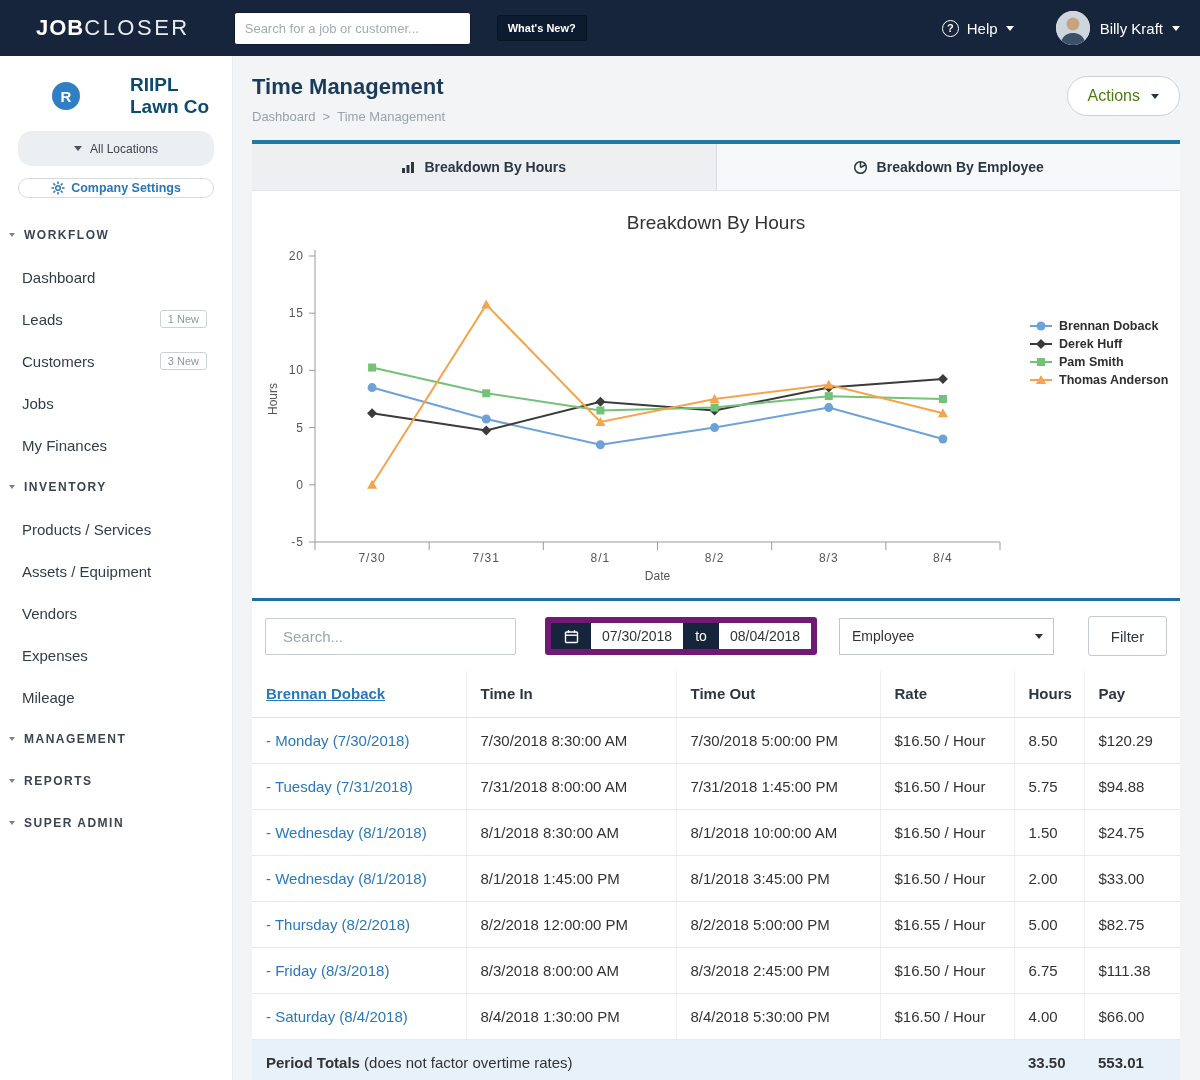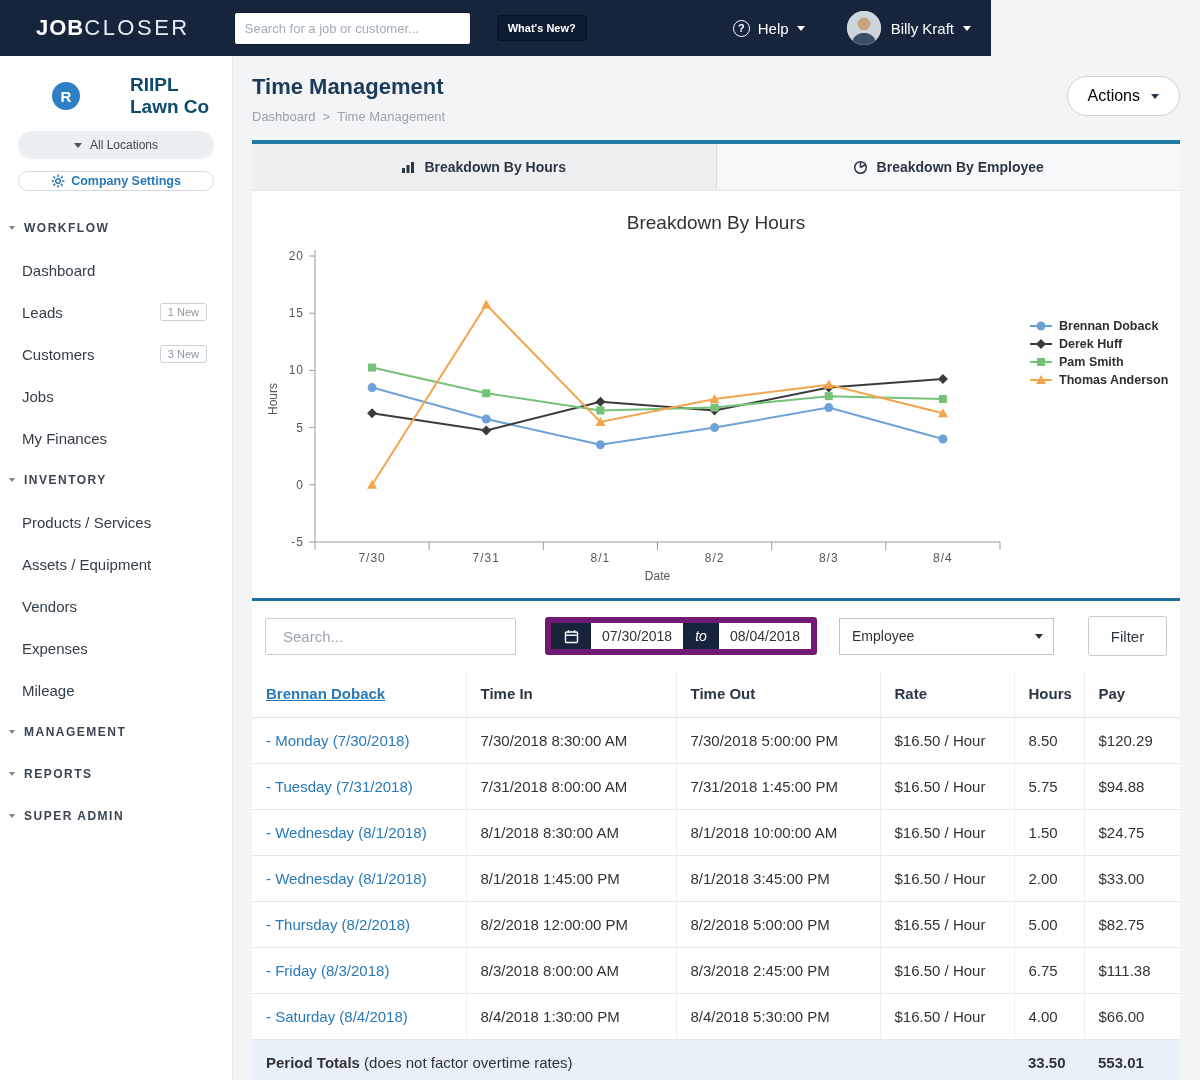--- a/index.html
+++ b/index.html
@@ -1,74 +1,74 @@
 <!DOCTYPE html>
 <html><head>
 <meta charset="utf-8">
 <style>
   * { box-sizing: border-box; margin: 0; padding: 0; }
   html,body { width:1200px; height:1080px; overflow:hidden; font-family:"Liberation Sans",sans-serif; background:#f3f4f6; }
   body { position:relative; }
 
   
-  .topbar { position:absolute; top:0; left:0; width:991px; height:56px; background:#16243c; display:flex; align-items:center; z-index:5; }
+  .topbar { position:absolute; top:0; left:0; width:1200px; height:56px; background:#16243c; display:flex; align-items:center; z-index:5; }
   .logo { margin-left:36px; font-size:22px; color:#fff; white-space:nowrap; cursor:pointer; }
   .logo b { font-weight:800; letter-spacing:1px; }
   .logo span { font-weight:300; letter-spacing:2.5px; color:#e8ecf2; }
   .top-search { margin-left:44px; width:237px; height:33px; border:1px solid #0d1b30; border-radius:3px; padding:0 10px; font-size:13px; color:#333; font-family:"Liberation Sans",sans-serif; }
   .top-search::placeholder { color:#a2abb6; }
   .whats-new { margin-left:26px; background:#0d1b30; color:#fff; font-size:11px; font-weight:bold; padding:6px 10px; border-radius:3px; border:1px solid #091423; cursor:pointer; font-family:"Liberation Sans",sans-serif; }
   .top-right { margin-left:auto; margin-right:20px; display:flex; align-items:center; color:#fff; font-size:15px; }
   .help-wrap { display:flex; align-items:center; gap:8px; cursor:pointer; margin-right:42px; }
   .help-circ { width:17px; height:17px; border:1.5px solid #fff; border-radius:50%; font-size:11px; font-weight:bold; display:flex; align-items:center; justify-content:center; }
   .caret-w { width:0; height:0; border-left:4px solid transparent; border-right:4px solid transparent; border-top:5px solid #fff; }
   .avatar { width:34px; height:34px; border-radius:50%; overflow:hidden; background:#cfd8df; margin-right:10px; cursor:pointer; flex:none; }
   .user-wrap { display:flex; align-items:center; gap:9px; cursor:pointer; }
 
   
   .sidebar { position:absolute; top:56px; left:0; width:233px; height:1024px; background:#fff; border-right:1px solid #e8ebee; overflow:hidden; }
   .company-row { display:flex; align-items:center; gap:10px; padding:18px 0 0 52px; }
   .r-badge { width:28px; height:28px; border-radius:50%; background:#2f7fc4; color:#fff; font-weight:bold; font-size:15px; display:flex; align-items:center; justify-content:center; flex:none; }
   .company-name { font-size:19px; color:#0c4a6e; font-weight:bold;margin-left:40px; }
-  .loc-pill { margin:13px 18px 0; height:28px; background:#eceff1; border-radius:14px; display:flex; align-items:center; justify-content:center; gap:8px; font-size:12px; color:#3c4650; cursor:pointer; }
+  .loc-pill { margin:13px 18px 0; height:35px; background:#eceff1; border-radius:14px; display:flex; align-items:center; justify-content:center; gap:8px; font-size:12px; color:#3c4650; cursor:pointer; }
   .caret-g { width:0; height:0; border-left:4px solid transparent; border-right:4px solid transparent; border-top:5px solid #4a545e; }
   .settings-pill { margin:12px 18px 0; height:20px; background:#fff; border:1px solid #d7dbdf; border-radius:15px; display:flex; align-items:center; justify-content:center; gap:6px; font-size:12.5px; font-weight:bold; color:#2878b5; cursor:pointer; }
   .nav { margin-top:16px; }
   .section-header { display:flex; align-items:center; height:42px; padding-left:9px; gap:9px; font-size:12px; font-weight:bold; letter-spacing:1.5px; color:#3a4551; cursor:pointer; }
   .caret-s { width:0; height:0; border-left:3.5px solid transparent; border-right:3.5px solid transparent; border-top:4.5px solid #7a848e; }
   .nav-item { display:flex; align-items:center; height:42px; padding:0 25px 0 22px; font-size:15px; color:#323d48; cursor:pointer; }
   .badge { margin-left:auto; border:1px solid #ccd2d8; border-radius:3px; font-size:11px; color:#8d97a1; padding:2px 7px; background:#fff; white-space:nowrap; }
 
   
   .main { position:absolute; left:233px; top:56px; width:967px; height:1024px; }
   .page-head { display:flex; justify-content:space-between; align-items:flex-start; padding:18px 20px 0 19px; }
   .page-title { font-size:22px; font-weight:bold; color:#1c3b5a; }
   .breadcrumb { margin-top:9px; font-size:13px; color:#97a1ab; }
   .breadcrumb .sep { margin:0 7px; }
   .breadcrumb .current { color:#9aa4ae; }
-  .actions-btn { height:40px; margin-top:2px; padding:0 20px; background:#fff; border:1px solid #cdd2d7; border-radius:21px; font-size:16px; color:#000000; display:flex; align-items:center; gap:11px; cursor:pointer; font-family:"Liberation Sans",sans-serif; }
+  .actions-btn { height:40px; margin-top:2px; padding:0 20px; background:#fff; border:1px solid #cdd2d7; border-radius:21px; font-size:16px; color:#4d7c0f; display:flex; align-items:center; gap:11px; cursor:pointer; font-family:"Liberation Sans",sans-serif; }
   .caret-d { width:0; height:0; border-left:4.5px solid transparent; border-right:4.5px solid transparent; border-top:5.5px solid #233648; }
 
   .card { margin:16px 20px 0 19px; }
   .accent { height:4px; background:#1e7ca3; }
   .tabs { display:flex; height:47px; background:#f7f8f9; border-bottom:1px solid #e3e6e9; }
   .tab { flex:1; display:flex; align-items:center; justify-content:center; gap:9px; font-size:14px; font-weight:bold; color:#2c3744; cursor:pointer; }
   .tab.active { background:#edeff1; }
   .tab + .tab { border-left:1px solid #d9dde0; }
 
   .chart-area { background:#fff; height:407px; }
   .blue-divider { height:3px; background:#1d6f9e; }
 
   .filter-bar { background:#fff; height:70px; display:flex; align-items:center; padding:0 13px; }
   .f-search { width:251px; height:37px; border:1px solid #c6ccd2; border-radius:2px; padding:0 17px; font-size:15px; color:#333; font-family:"Liberation Sans",sans-serif; }
   .f-search::placeholder { color:#9aa4ae; }
   .date-group { margin-left:29px; display:flex; align-items:stretch; height:38px; border:6px solid #701a75; border-radius:3px; overflow:hidden; }
   .cal-btn { width:40px; background:#16243c; display:flex; align-items:center; justify-content:center; cursor:pointer; border:none; }
   .date-field { width:92px; border:none; text-align:center; font-size:14px; color:#333; background:#fff; font-family:"Liberation Sans",sans-serif; }
-  .to-box { width:36px; background:#16243c; color:#fff; font-size:14px; display:flex; align-items:center; justify-content:center;font-style:italic; }
+  .to-box { width:36px; background:#16243c; color:#fff; font-size:14px; display:flex; align-items:center; justify-content:center; }
   .emp-select { margin-left:22px; width:215px; height:37px; border:1px solid #c0c6cc; background:#fff; display:flex; align-items:center; justify-content:space-between; padding:0 10px 0 12px; font-size:14px; color:#333; cursor:pointer; }
   .caret-b { width:0; height:0; border-left:4px solid transparent; border-right:4px solid transparent; border-top:5px solid #333; }
   .filter-btn { margin-left:auto; width:79px; height:40px; background:#fff; border:1px solid #c6cbd0; border-radius:3px; font-size:15px; color:#2c3744; cursor:pointer; font-family:"Liberation Sans",sans-serif; }
 
   table.tm { width:100%; border-collapse:collapse; background:#fff; table-layout:fixed; }
   .tm th, .tm td { height:46px; padding:0 6px 0 14px; text-align:left; font-size:15px; color:#333; border-bottom:1px solid #e6e9ec; border-right:1px solid #edeff1; overflow:hidden; white-space:nowrap; }
   .tm th:last-child, .tm td:last-child { border-right:none; }
   .tm th { color:#2c3744; font-weight:bold; border-bottom:1px solid #dfe3e6; }
   a.emp-link { color:#2979b8; font-weight:bold; text-decoration:underline; cursor:pointer; }
   a.day-link { color:#2979b8; text-decoration:none; cursor:pointer; }

